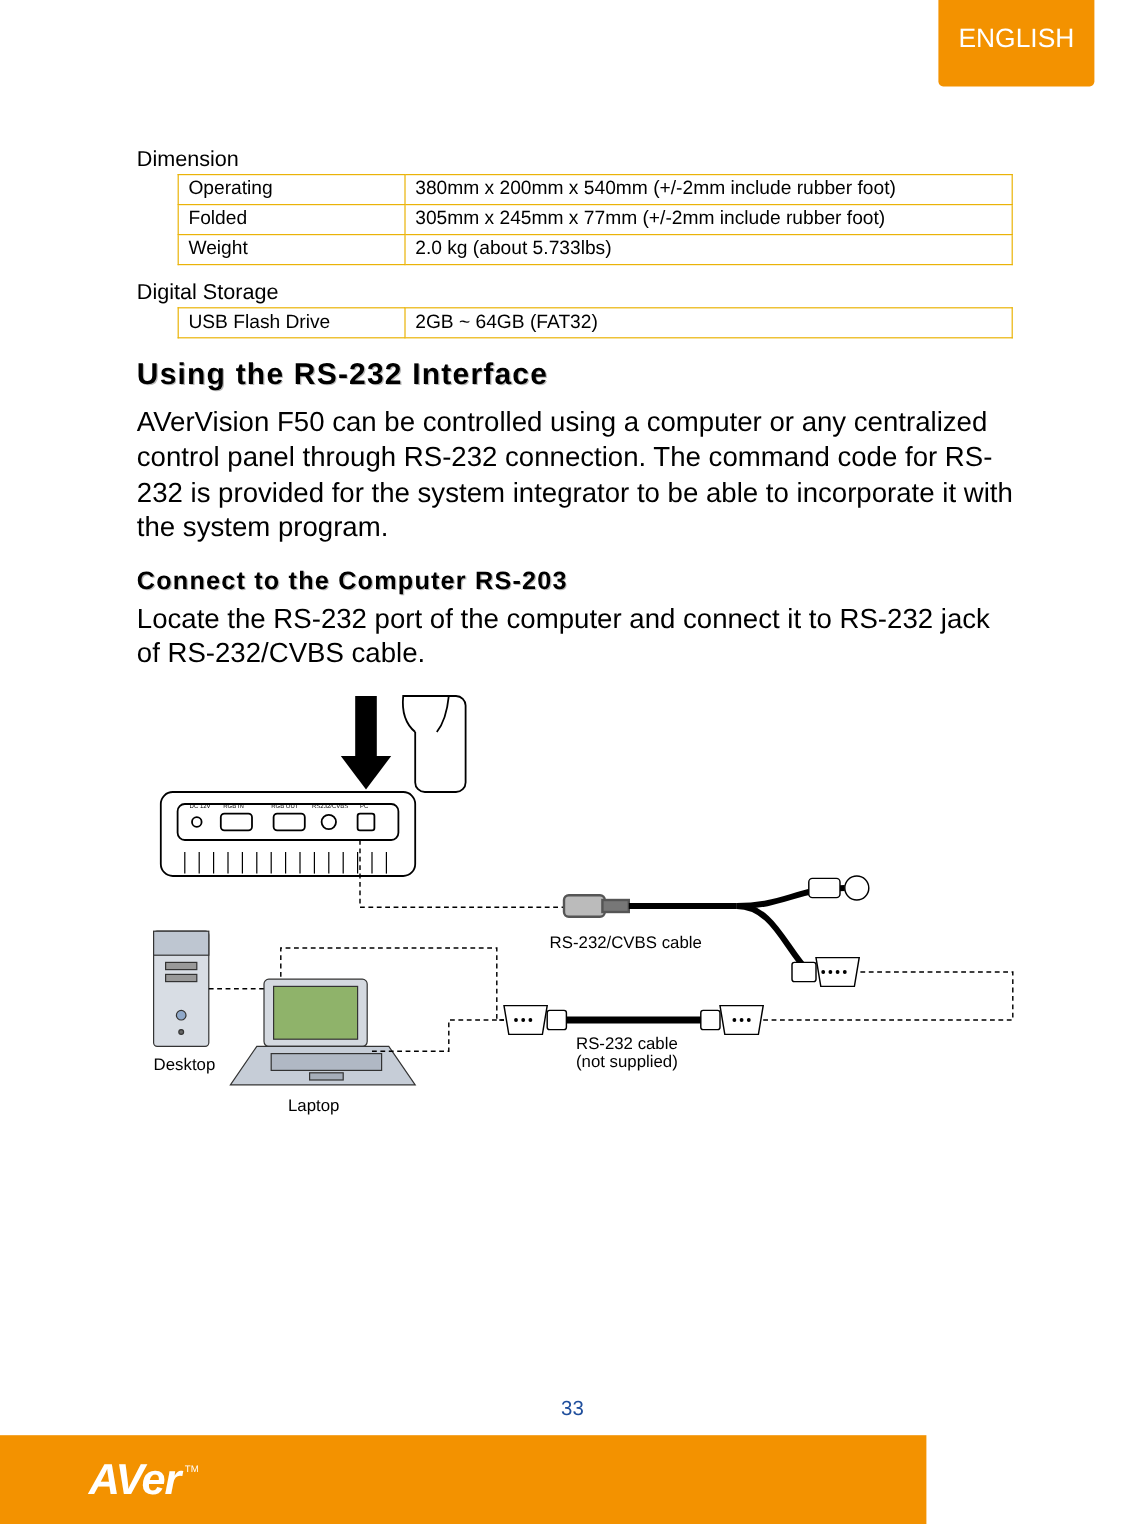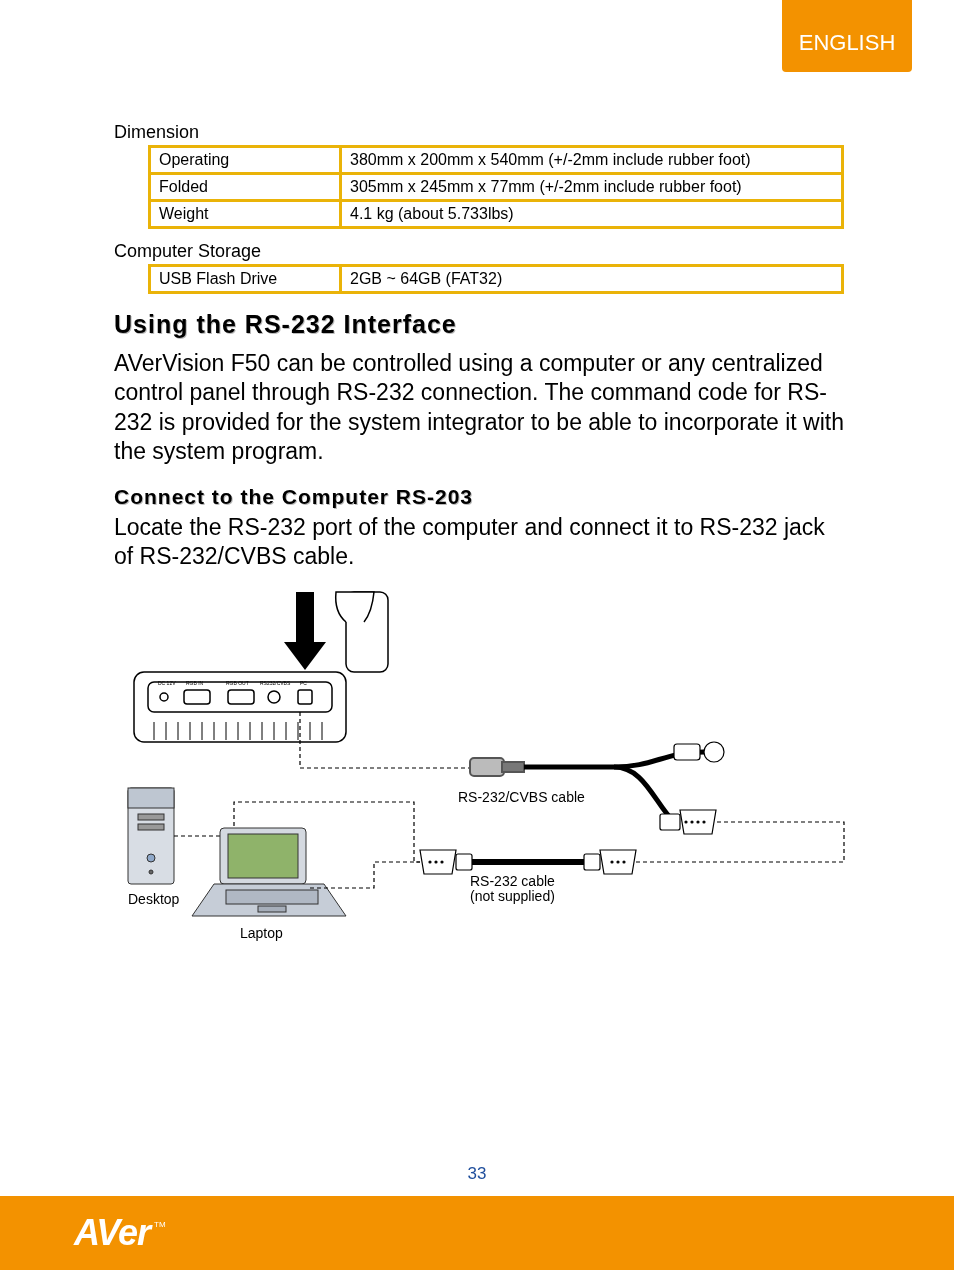--- a/index.html
+++ b/index.html
@@ -19,21 +19,21 @@
     top: 0;
     right: 42px;
     width: 130px;
     height: 72px;
     background: #F39200;
     color: #fff;
     font-size: 22px;
     display: flex;
     align-items: flex-end;
     justify-content: center;
-    padding-bottom: 16px;
+    padding-bottom: 27px;
     box-sizing: border-box;
     border-bottom-left-radius: 4px;
     border-bottom-right-radius: 4px;
   }
   .content {
     position: absolute;
     left: 114px;
     top: 110px;
     width: 730px;
   }
@@ -41,21 +41,21 @@
     font-size: 18px;
     margin: 12px 0 2px 0;
   }
   table.spec {
     border-collapse: collapse;
     width: 696px;
     margin-left: 34px;
     margin-bottom: 4px;
   }
   table.spec td {
-    border: 3px solid #eab308;
+    border: 1px solid #eab308;
     padding: 3px 8px;
     font-size: 16px;
     vertical-align: middle;
   }
   table.spec td.lbl { width: 172px; }
   h1.big {
     font-family: Verdana, Arial, sans-serif;
     font-size: 25px;
     font-weight: bold;
     letter-spacing: 1px;
@@ -93,21 +93,21 @@
     width: 954px;
     bottom: 86px;
     text-align: center;
     color: #1F4E9C;
     font-size: 17px;
   }
   .footer-bar {
     position: absolute;
     left: 0;
     bottom: 0;
-    width: 954px;
+    width: 772px;
     height: 74px;
     background: #F39200;
     display: flex;
     align-items: center;
   }
   .logo {
     margin-left: 74px;
     display: flex;
     align-items: baseline;
     color: #fff;
@@ -131,26 +131,26 @@
         <tr>
       <td class="lbl">Operating</td>
       <td>380mm x 200mm x 540mm (+/-2mm include rubber foot)</td>
     </tr>
     <tr>
       <td class="lbl">Folded</td>
       <td>305mm x 245mm x 77mm (+/-2mm include rubber foot)</td>
     </tr>
     <tr>
       <td class="lbl">Weight</td>
-      <td>4.1 kg (about 5.733lbs)</td>
+      <td>2.0 kg (about 5.733lbs)</td>
     </tr>
   </tbody>
     </table>
 
-  <p class="sec-title">Computer Storage</p>
+  <p class="sec-title">Digital Storage</p>
   <table class="spec">
     <tbody>
     <tr>
       <td class="lbl">USB Flash Drive</td>
       <td>2GB ~ 64GB (FAT32)</td>
     </tr>
   </tbody>
     </table>
 
   <h1 class="big">Using the RS-232 Interface</h1>
@@ -269,21 +269,21 @@
         <rect x="112" y="308" width="92" height="14" fill="#B0B8C4"></rect>
         <rect x="144" y="324" width="28" height="6" fill="#A6AEBA"></rect>
       </g>
 
       <polyline points="196,306 260,306 260,280 306,280" fill="none" stroke="#000" stroke-width="1.2" stroke-dasharray="4 3"></polyline>
     </svg>
 
     <div class="dlabel" style="left:14px; top:310px;text-align:right;">Desktop</div>
     <div class="dlabel" style="left:126px; top:344px;">Laptop</div>
     <div class="dlabel" style="left:344px; top:208px;">RS-232/CVBS cable</div>
-    <div class="dlabel" style="left:356px; top:292px;">
+    <div class="dlabel" style="left:366px; top:292px;">
       <span>RS-232 cable</span><br>
       <span>(not supplied)</span>
     </div>
   </div>
 
 </div>
 
 <div class="page-num">33</div>
 
 <div class="footer-bar">

